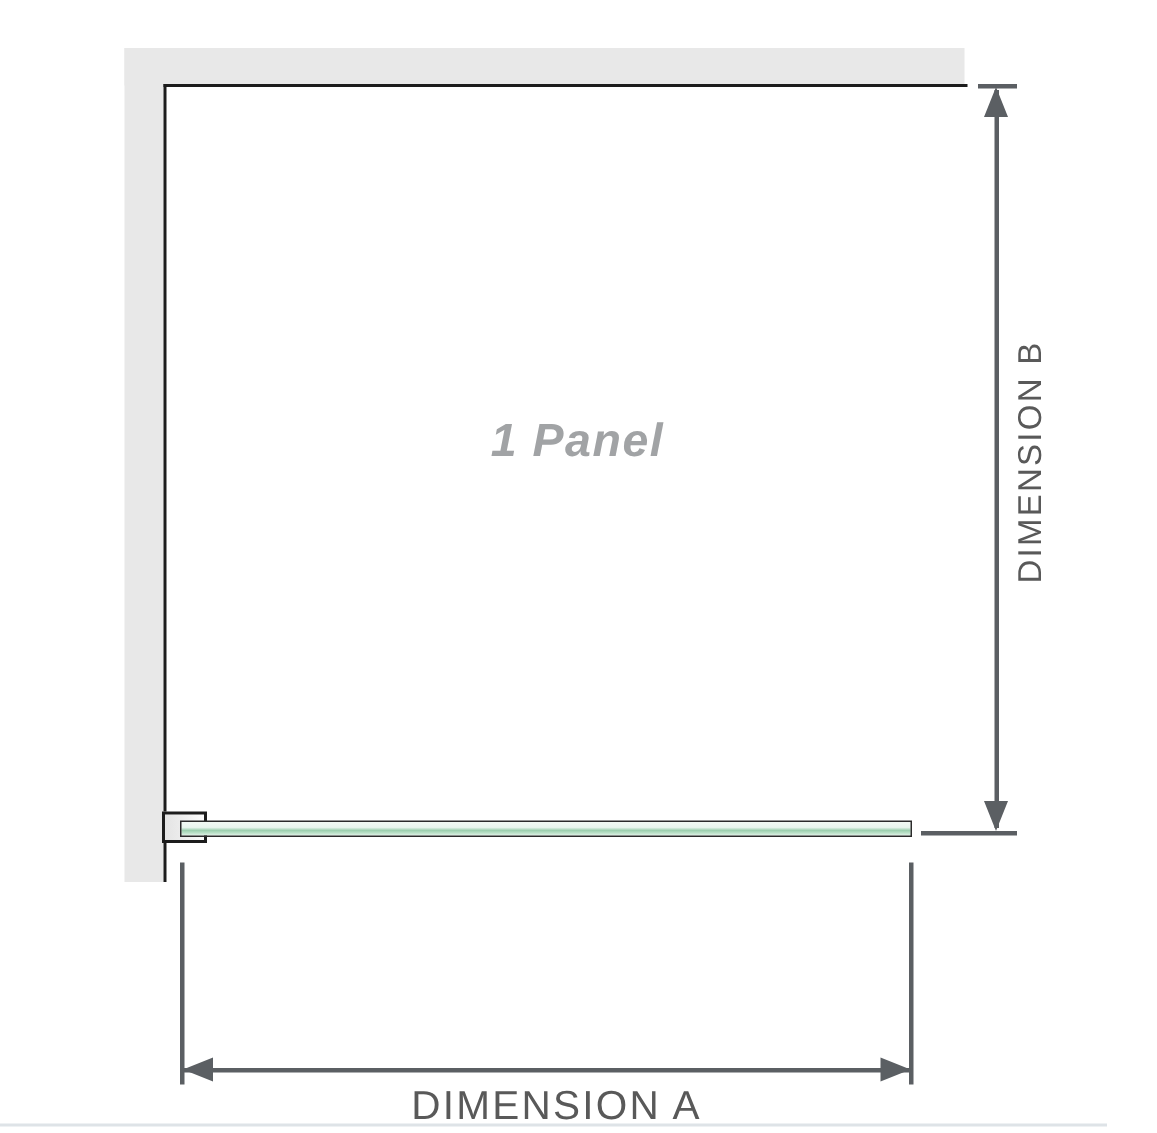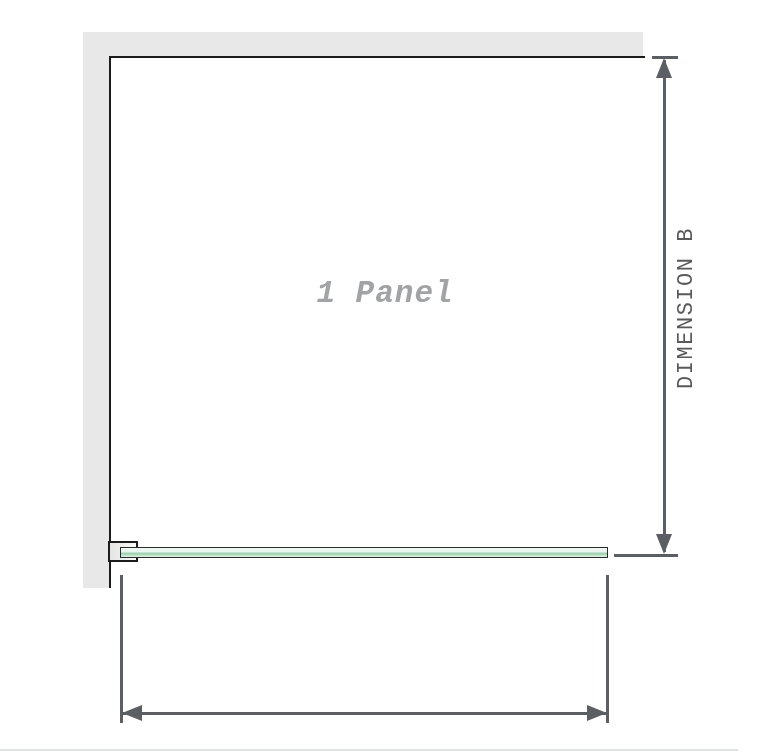--- a/index.html
+++ b/index.html
@@ -7,21 +7,20 @@
     padding: 0;
     background: #ffffff;
     font-family: "Liberation Sans", sans-serif;
   }
   .canvas {
     position: relative;
     width: 738px;
     height: 755px;
     background: #ffffff;
     overflow: hidden;
-    font-family: Liberation Mono, monospace;
   }
   .abs { position: absolute; }
 
   
   .wall {
     background: var(--wall, #e8e8e8);
   }
 
   
   .outline {
@@ -130,16 +129,17 @@
   <div class="abs arrow down" style="left:656px; top:534px;"></div>
   <div class="abs dim-line" style="left:652px; top:56px; width:26px; height:3px;"></div>
   <div class="abs dim-line" style="left:614px; top:554px; width:64px; height:3px;"></div>
   <div class="abs dim-label b" style="left:537px; top:294px; width:300px; height:28px; line-height:28px;">DIMENSION B</div>
 
   <div class="abs dim-line" style="left:120px; top:575px; width:3px; height:148px;"></div>
   <div class="abs dim-line" style="left:606px; top:575px; width:3px; height:148px;"></div>
   <div class="abs dim-line" style="left:122px; top:712px; width:485px; height:3px;"></div>
   <div class="abs arrow left" style="left:122px; top:705px;"></div>
   <div class="abs arrow right" style="left:587px; top:705px;"></div>
+  <div class="abs dim-label a" style="left:171px; top:722px; width:400px;">DIMENSION A</div>
 
   <div class="abs divider" style="left:0px; top:749px; width:771px; height:2px;"></div>
 
 </div>
 
 </body></html>

